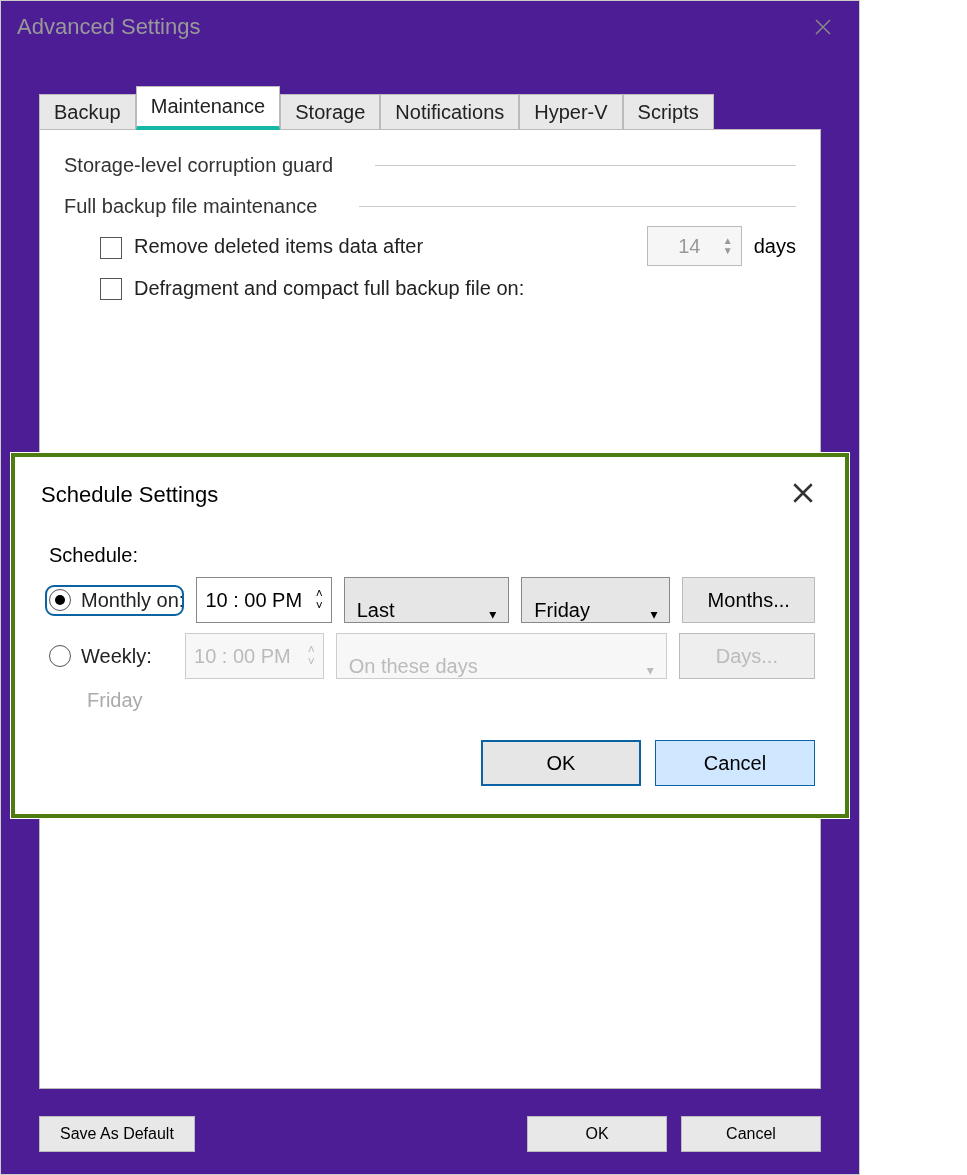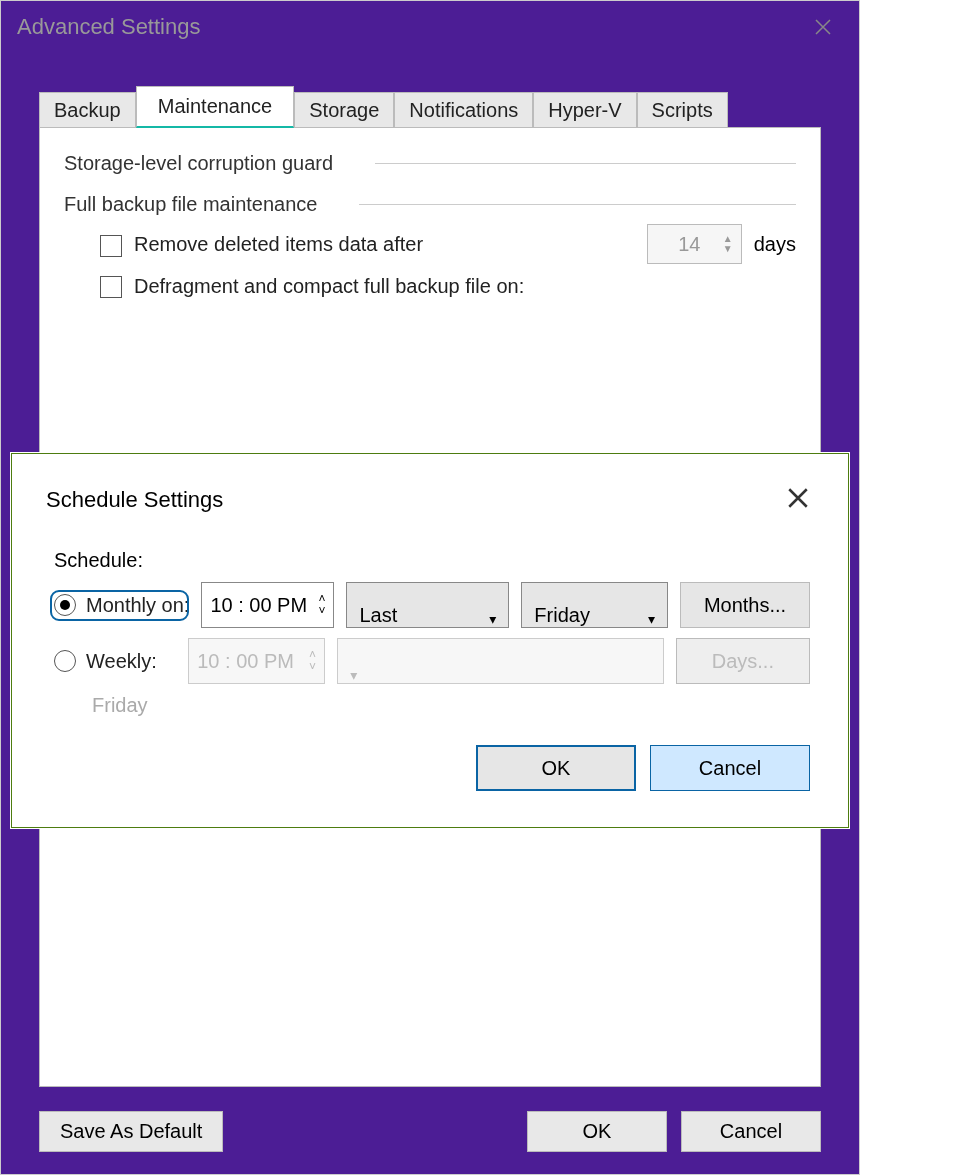--- a/index.html
+++ b/index.html
@@ -51,23 +51,23 @@
     background: #e8e8e8;
     padding: 6px 14px;
     margin-right: 0px;
     cursor: pointer;
     color: #222;
     position: relative;
     top: 1px;
   }
   .tab.active {
     background: #fff;
-    border-bottom: 2px solid #14b8a6;
+    border-bottom: 4px solid #14b8a6;
     z-index: 2;
-    padding: 8px 21px;
+    padding: 8px 14px;
   }
   .tab-panel {
     border: 1px solid #bbb;
     margin: 0 38px;
     padding: 18px 24px;
     background: #fff;
     height: 960px;
     position: relative;
   }
   .group-header {
@@ -144,35 +144,35 @@
     display: flex;
     align-items: center;
   }
   .btn {
     border: 1px solid #bbb;
     background: #e8e8e8;
     padding: 8px 20px;
     min-width: 140px;
     text-align: center;
     cursor: pointer;
-    font-size: 20px;
+    font-size: 16px;
   }
   .btn + .btn { margin-left: 14px; }
   .spacer { flex: 1; }
 
   
   .modal {
     position: absolute;
     left: 10px;
     right: 10px;
     top: 452px;
-    border: 1px solid #4d7c0f;
+    border: 4px solid #4d7c0f;
     background: #fff;
     box-shadow: 0 0 0 1px #fff;
-    padding: 16px;
+    padding: 8px;
   }
   .modal-title {
     display: flex;
     align-items: center;
     padding: 14px 18px 6px 18px;
     font-size: 22px;
   }
   .modal-title .t { flex: 1; }
   .modal-close {
     font-size: 26px;
@@ -390,20 +390,21 @@
           <span class="radio-label">Weekly:</span>
         </div>
         <div class="timebox disabled">
           <span class="time">10 : 00 PM</span>
           <span class="arrows">
               <span>˄</span>
               <span>˅</span>
             </span>
         </div>
         <div class="dropdown ddwide disabled">
+          <span class="dd-label">On these days</span>
           <span class="chev">▾</span>
         </div>
         <div class="rowbtn disabled">Days...</div>
       </div>
       <div class="friday-note">Friday</div>
 
       <div class="modal-actions">
         <div class="btn-primary">OK</div>
         <div class="btn-cancel">Cancel</div>
       </div>

